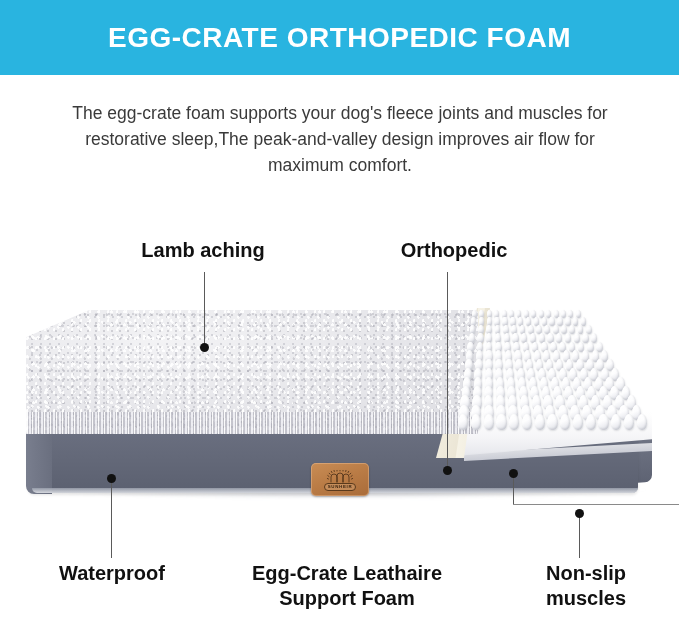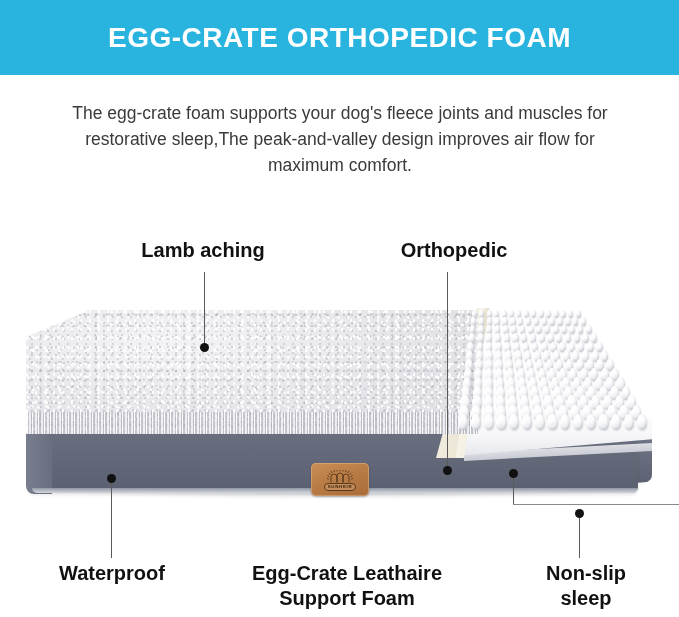--- a/index.html
+++ b/index.html
@@ -568,13 +568,13 @@
 
 <div class="leader-line leader-vert line-slip"></div>
 <div class="leader-dot dot-slip"></div>
 
 <div class="callout callout-lamb">Lamb aching</div>
 <div class="callout callout-waterproof">Orthopedic</div>
 <div class="callout callout-leathaire">Waterproof</div>
 <div class="callout callout-eggcrate">Egg-Crate Leathaire
 Support Foam</div>
 <div class="callout callout-nonslip">Non-slip
-sleep</div>
+muscles</div>
 
 </body></html>

